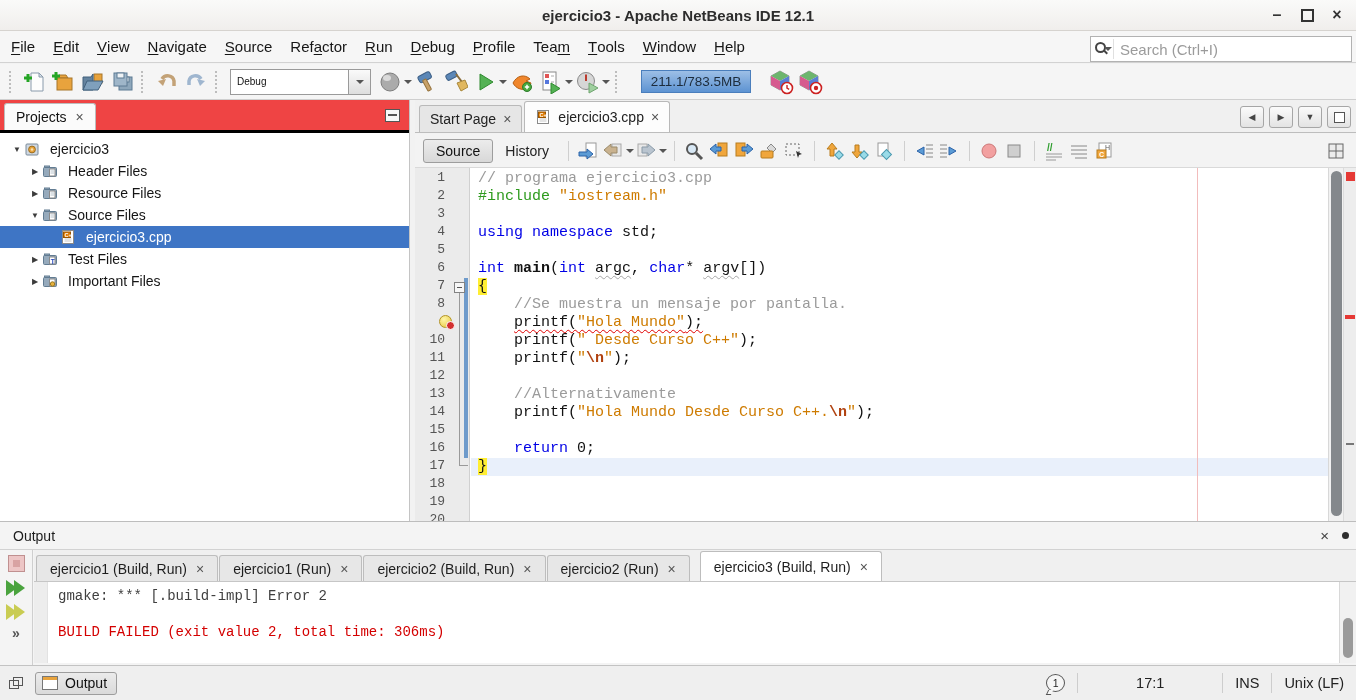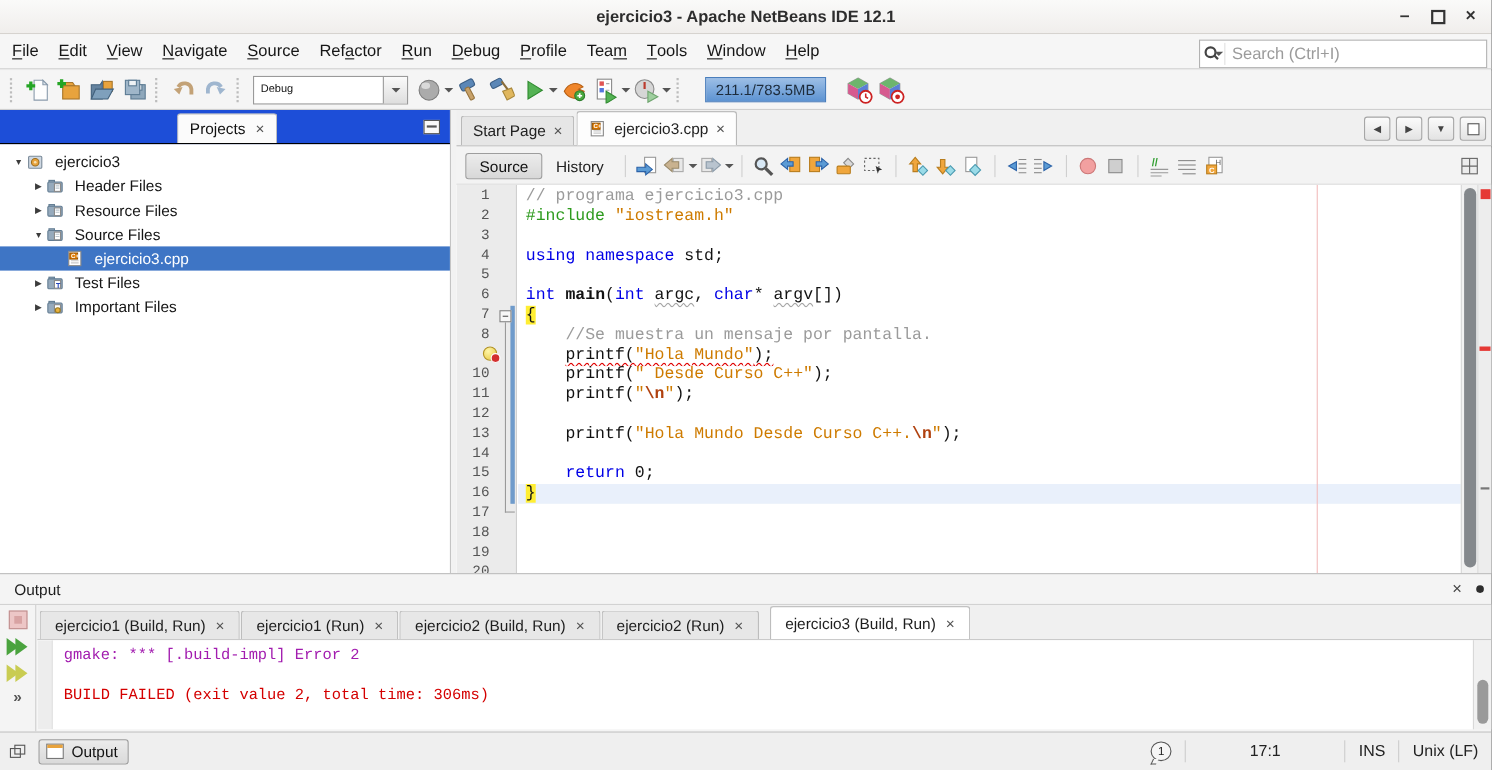--- a/index.html
+++ b/index.html
@@ -36,21 +36,21 @@
   .dd{width:0;height:0;border-left:4px solid transparent;border-right:4px solid transparent;border-top:4px solid #555;display:inline-block;}
   .combo{display:flex;align-items:center;height:24px;border:1px solid #9a9a9a;background:#fff;margin:0 4px;}
   .combo-text{width:105px;padding:0 6px;font-size:10px;color:#111;}
   .combo-btn{width:21px;height:100%;border-left:1px solid #9a9a9a;
     background:linear-gradient(#fafafa,#dedede);display:flex;align-items:center;justify-content:center;}
   .mem{width:108px;height:21px;background:linear-gradient(#9dbfe6,#5d93d2);border:1px solid #4a7ebc;
     display:flex;align-items:center;justify-content:center;font-size:13.5px;color:#1d2c3c;margin:0 15px;}
   
   .projects{position:absolute;left:0;top:100px;width:410px;height:421px;background:#fff;
     border-right:1px solid #c4c4c4;box-sizing:border-box;}
-  .phead{height:30px;background:#1d4ed8;border-bottom:1px solid #000000;position:relative;text-align:center;}
+  .phead{height:30px;background:#ef4444;border-bottom:3px solid #000000;position:relative;}
   .ptab{display:inline-flex;align-items:center;gap:9px;height:26px;margin:3px 0 0 4px;padding:0 11px;
     background:#fbfbfb;border:1px solid #bdbdbd;border-bottom:none;border-radius:3px 3px 0 0;font-size:14px;color:#111;}
   .tab-x{color:#555;font-size:14px;}
   .pmin{position:absolute;right:9px;top:9px;width:13px;height:11px;border:1px solid #555;background:#f8f8f8;}
   .pmin::after{content:"";position:absolute;left:2px;right:2px;top:4px;height:2px;background:#555;}
   .ptree{padding-top:5px;}
   .tree-row{height:22px;display:flex;align-items:center;font-size:14px;color:#151515;cursor:default;}
   .tree-row.selected{background:#3e75c5;color:#fff;}
   .expander{width:14px;flex:0 0 14px;font-size:8px;color:#3c3c3c;text-align:center;}
   .tree-row.selected .expander{color:#fff;}
@@ -134,21 +134,21 @@
   .rerun.yellow i,.rerun.yellow b{border-left:11px solid #c9cc52;}
   .omore{font-size:14px;font-weight:bold;color:#555;line-height:10px;}
   .otab-row{position:absolute;left:34px;right:0;top:0;height:32px;background:#f0f0f0;
     border-bottom:1px solid #c6c6c6;display:flex;align-items:flex-end;padding-left:2px;box-sizing:border-box;}
   .otab{height:25px;display:flex;align-items:center;gap:9px;padding:0 13px;background:#e7e7e7;
     border:1px solid #bdbdbd;border-bottom:none;margin-right:1px;font-size:14px;border-radius:3px 3px 0 0;color:#1e1e1e;}
   .otab.active{background:#fff;height:29px;margin-left:9px;}
   .ocontent{position:absolute;left:34px;right:16px;top:32px;bottom:2px;background:#fff;overflow:hidden;}
   .ogutter{position:absolute;left:0;top:0;bottom:0;width:13px;background:#ededed;border-right:1px solid #e2e2e2;}
   .olines{position:absolute;left:24px;top:5px;right:0;}
-  .out-line{font:14px "Liberation Mono",monospace;height:18px;line-height:18px;white-space:pre;color:#a21caf;}
+  .out-line{font:14px "Liberation Mono",monospace;height:18px;line-height:18px;white-space:pre;color:#404040;}
   .out-line.error{color:#d40000;}
   .oscroll{position:absolute;right:0;top:32px;bottom:2px;width:16px;background:#f1f1f1;border-left:1px solid #d8d8d8;}
   .othumb{position:absolute;left:3px;right:3px;bottom:5px;height:40px;background:#9a9a9a;border-radius:6px;}
   
   .statusbar{position:absolute;left:0;top:665px;width:100%;height:35px;background:#efefef;
     border-top:1px solid #c3c3c3;display:flex;align-items:center;box-sizing:border-box;}
   .sb-float{margin-left:9px;position:relative;width:14px;height:12px;}
   .sb-float::before{content:"";position:absolute;left:0;bottom:0;width:8px;height:7px;border:1.5px solid #555;background:#efefef;}
   .sb-float::after{content:"";position:absolute;right:0;top:0;width:8px;height:7px;border:1.5px solid #555;}
   .sb-output-btn{margin-left:12px;display:flex;align-items:center;gap:7px;border:1px solid #9d9d9d;
@@ -655,20 +655,21 @@
         <div class="cl"></div>
         <div class="cl"><span class="c-kw">using</span><span> </span><span class="c-kw">namespace</span><span> std;</span></div>
         <div class="cl"></div>
         <div class="cl"><span class="c-kw">int</span><span> </span><span class="c-bd">main</span><span>(</span><span class="c-kw">int</span><span> </span><span class="c-un">argc</span><span>, </span><span class="c-kw">char</span><span>* </span><span class="c-un">argv</span><span>[])</span></div>
         <div class="cl"><span class="c-br">{</span></div>
         <div class="cl"><span>    </span><span class="c-cm">//Se muestra un mensaje por pantalla.</span></div>
         <div class="cl"><span>    </span><span class="c-ew">printf(</span><span class="c-str c-ew">"Hola Mundo"</span><span class="c-ew">);</span></div>
         <div class="cl"><span>    printf(</span><span class="c-str">" Desde Curso C++"</span><span>);</span></div>
         <div class="cl"><span>    printf(</span><span class="c-str">"</span><span class="c-esc">\n</span><span class="c-str">"</span><span>);</span></div>
         <div class="cl"></div>
+        <div class="cl"><span>    </span><span class="c-cm">//Alternativamente</span></div>
         <div class="cl"><span>    printf(</span><span class="c-str">"Hola Mundo Desde Curso C++.</span><span class="c-esc">\n</span><span class="c-str">"</span><span>);</span></div>
         <div class="cl"></div>
         <div class="cl"><span>    </span><span class="c-kw">return</span><span> 0;</span></div>
         <div class="cl cur"><span class="c-br">}</span></div>
         <div class="cl"></div>
         <div class="cl"></div>
         <div class="cl"></div>
       </div>
     <div class="margin-line"></div>
     <div class="vscroll">

